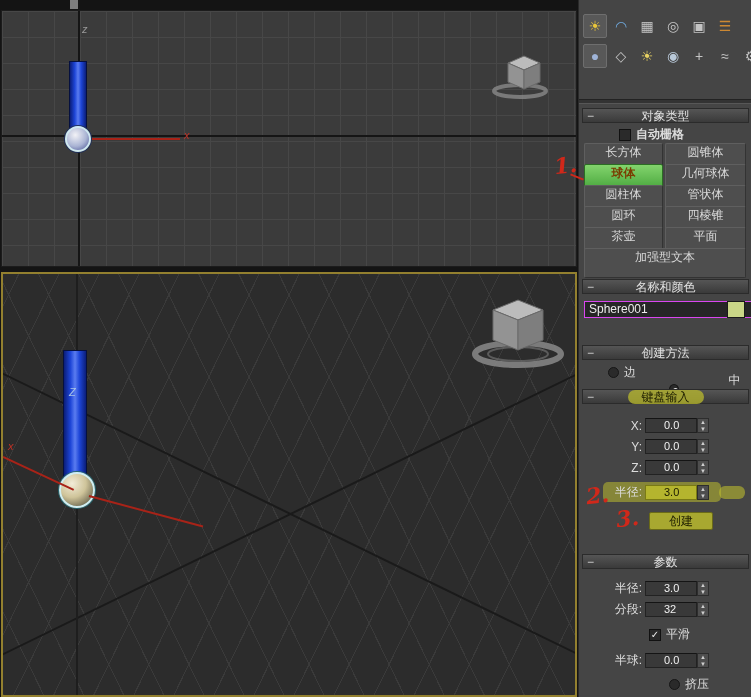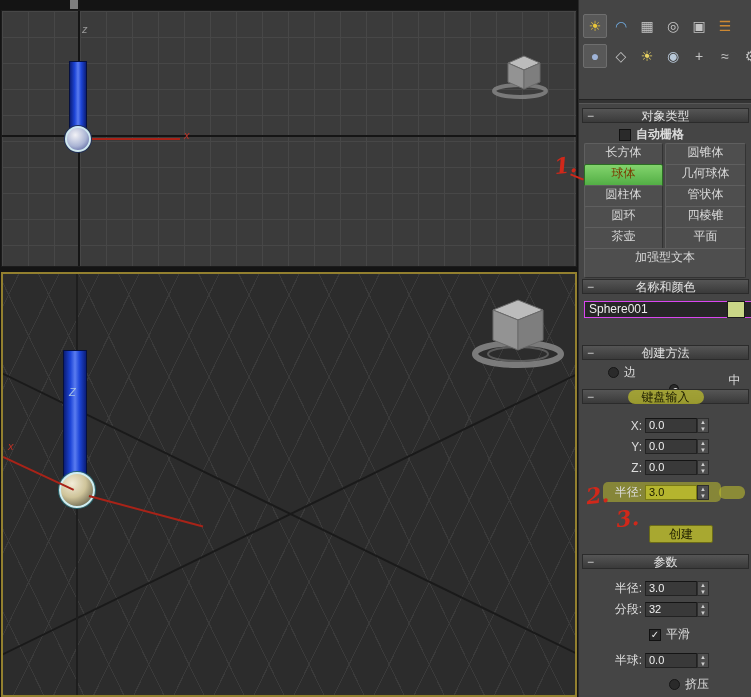--- a/index.html
+++ b/index.html
@@ -70,37 +70,37 @@
   .cb-row{position:absolute;display:flex;align-items:center;font-size:12px;color:#dcdcdc;}
   .checkbox{width:12px;height:12px;background:#2a2a2a;border:1px solid #111;margin-right:5px;
     display:flex;align-items:center;justify-content:center;font-size:10px;color:#eee;}
   .radio{width:11px;height:11px;border-radius:50%;background:#2a2a2a;border:1px solid #161616;
     margin-right:5px;position:relative;}
   .radio.sel::after{content:"";position:absolute;left:3px;top:3px;width:5px;height:5px;border-radius:50%;background:#e6e6e6;}
 
   .btn{position:absolute;height:30px;background:#4e4e4e;border:1px solid #5f5f5f;border-bottom-color:#333;
     border-right-color:#333;color:#d8d8d8;font-size:12px;text-align:center;line-height:16px;border-radius:2px;}
   .btn.col1{left:5px;width:79px;} .btn.col2{left:86px;width:81px;} .btn.wide{left:5px;width:162px;}
-  .btn.active-green{background:linear-gradient(#83d46d,#3f9f35);border-color:#2c6e24;color:#7a3c00;font-weight:normal;}
+  .btn.active-green{background:linear-gradient(#83d46d,#3f9f35);border-color:#2c6e24;color:#7a3c00;font-weight:bold;}
 
   .namefield{position:absolute;left:5px;top:301px;width:168px;height:17px;background:#262626;border:1px solid #d946ef;
     color:#ececec;font-size:12px;line-height:15px;padding-left:4px;}
   .swatch{position:absolute;left:148px;top:301px;width:18px;height:17px;background:#c9d687;border:1px solid #1a1a1a;}
 
   .frow{position:absolute;left:0;width:173px;height:17px;display:flex;align-items:center;font-size:12px;color:#dcdcdc;}
   .flabel{width:66px;text-align:right;padding-right:3px;}
   .field{width:52px;height:15px;background:#393939;border:1px solid #222;border-top-color:#141414;
-    color:#f0f0f0;font-size:11px;line-height:13px;padding-left:3px;}
+    color:#f0f0f0;font-size:11px;line-height:13px;padding-left:18px;}
   .field.yellow{background:#b5b52e;border-color:#7a7a14;color:#1a1a00;}
   .spinner{width:12px;height:15px;display:flex;flex-direction:column;background:#4e4e4e;border:1px solid #2d2d2d;}
   .spinner i{flex:1;font-style:normal;font-size:6px;line-height:7px;text-align:center;color:#cfcfcf;}
   .hl-band{position:absolute;left:24px;top:-2px;width:118px;height:20px;background:rgba(187,187,46,.55);border-radius:5px;}
   .blob{position:absolute;background:rgba(187,187,46,.6);border-radius:6px;}
   .create-btn{position:absolute;left:70px;top:512px;width:64px;height:18px;background:#a8a830;border:1px solid #6a6a18;
-    color:#1e1e00;font-size:12px;text-align:center;line-height:16px;border-radius:2px;margin-top:13px;}
+    color:#1e1e00;font-size:12px;text-align:center;line-height:16px;border-radius:2px;}
 
   .annot{position:absolute;color:#d0281a;font:italic bold 22px "DejaVu Serif",serif;transform:rotate(-6deg);}
   .annot-stroke{position:absolute;width:14px;height:2px;background:#d0281a;transform:rotate(22deg);}
 </style>
 </head>
 <body>
 
 <div class="stage">
 
   <div class="tick-top"></div>

